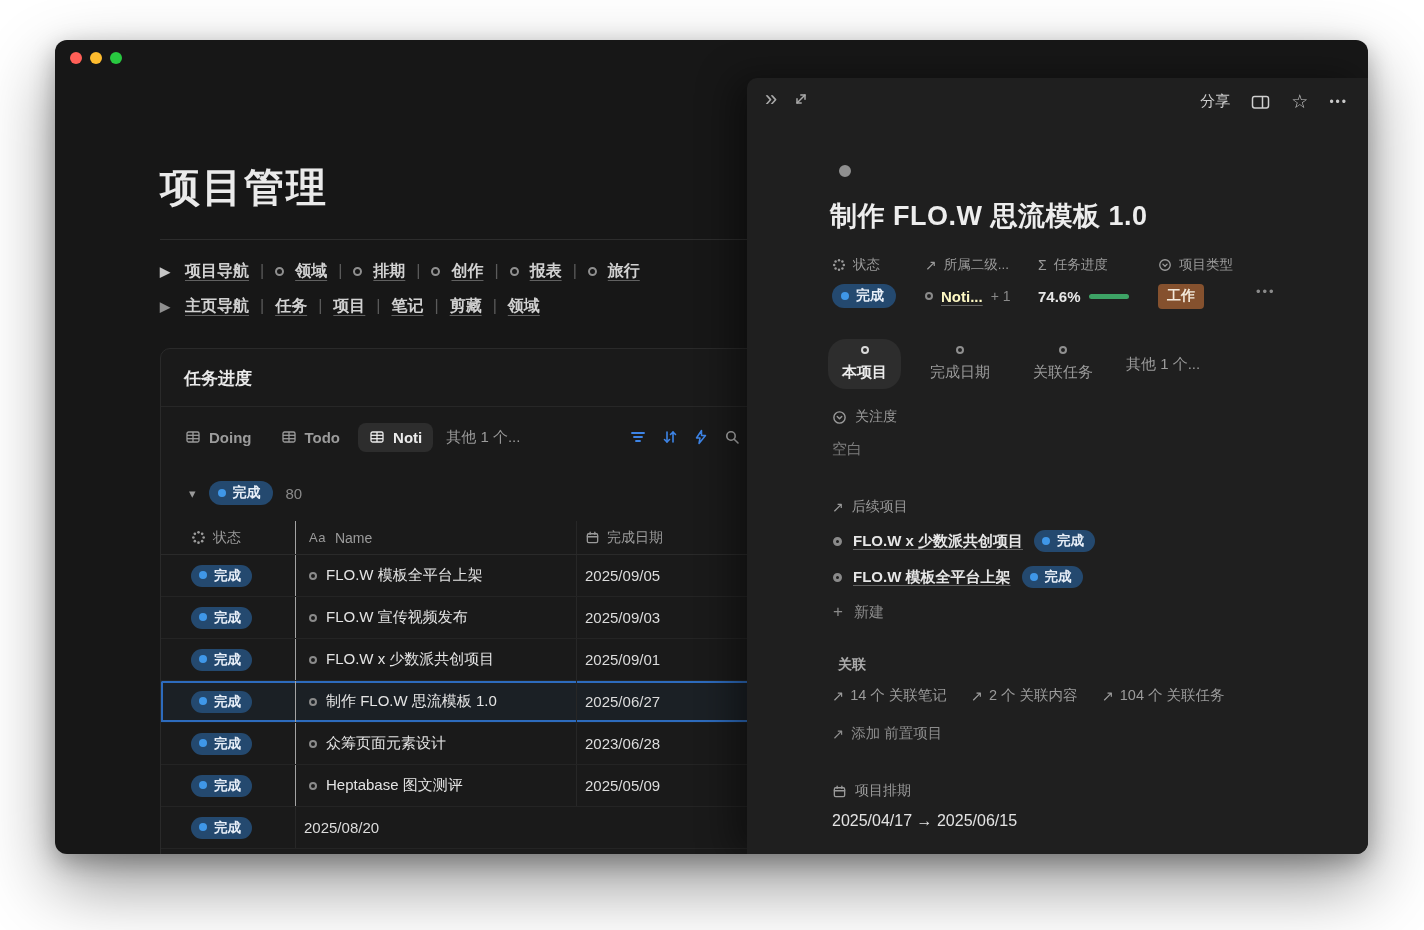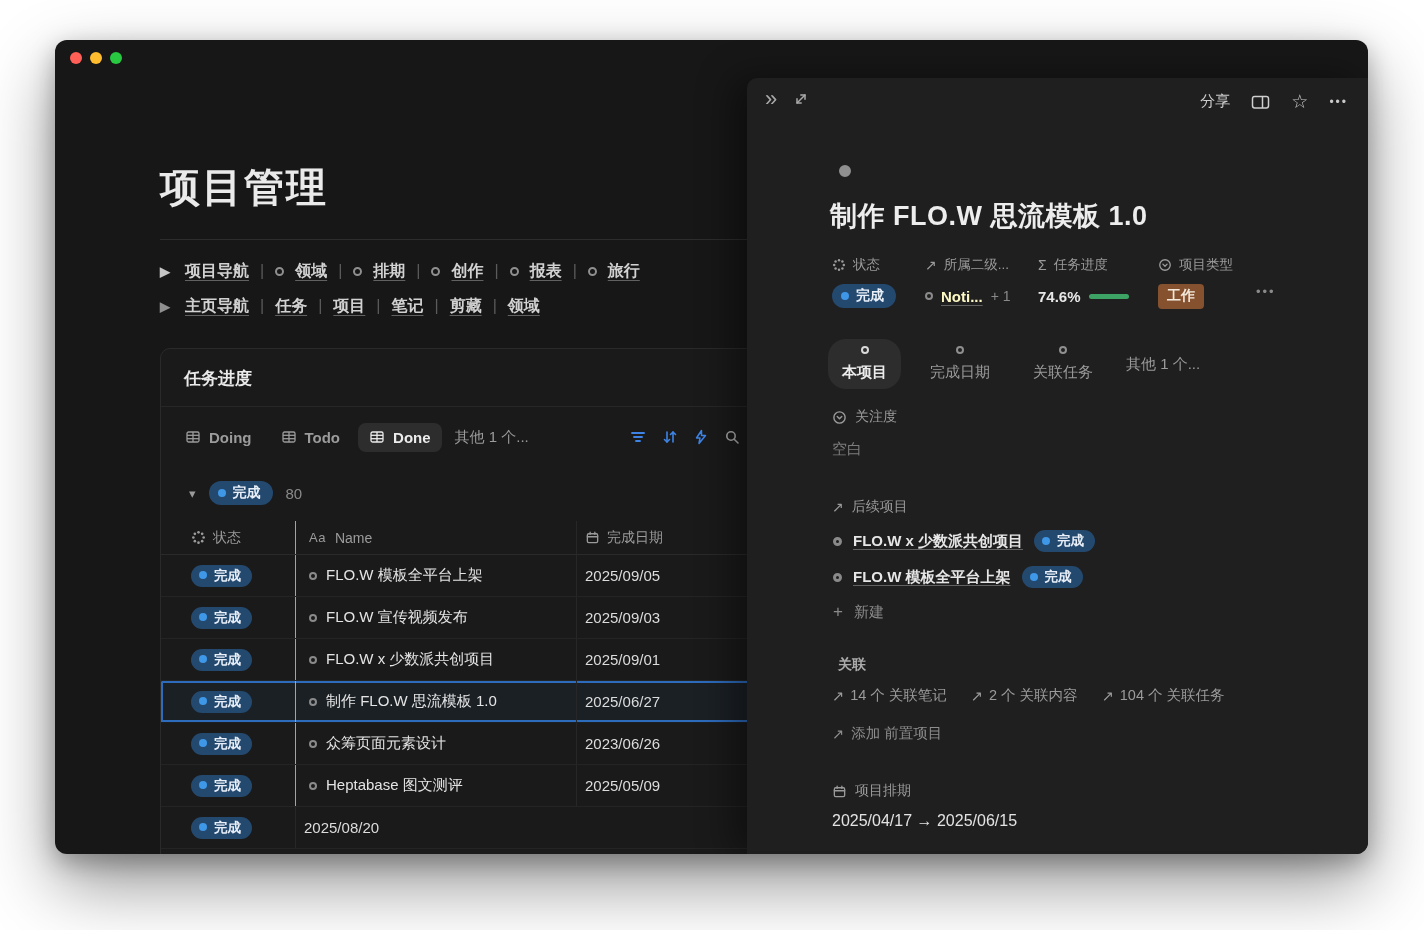--- a/index.html
+++ b/index.html
@@ -192,21 +192,21 @@
           </div>
           <div class="view-tab active">
             <span>
               <svg width="16" height="16" viewBox="0 0 16 16" fill="none" stroke="currentColor" stroke-width="1.3">
                   <rect x="2" y="3" width="12" height="10" rx="1.5"></rect>
                   <line x1="8" y1="3" x2="8" y2="13"></line>
                   <line x1="2" y1="6.3" x2="14" y2="6.3"></line>
                   <line x1="2" y1="9.7" x2="14" y2="9.7"></line>
                 </svg>
             </span>
-            <span>Done</span>
+            <span>Noti</span>
           </div>
           <div class="more-views">其他 1 个...</div>
 
           <div class="view-icons">
             <span class="vicon">
               <svg width="18" height="16" viewBox="0 0 18 16" fill="none" stroke="#3d84e6" stroke-width="1.9" stroke-linecap="round">
                   <line x1="3" y1="4" x2="15" y2="4"></line>
                   <line x1="5" y1="8" x2="13" y2="8"></line>
                   <line x1="7" y1="12" x2="11" y2="12"></line>
                 </svg>
@@ -342,21 +342,21 @@
                 <span class="badge">
                   <span class="bdot"></span>
                   <span>完成</span>
                 </span>
               </div>
             <div class="c2">
                 <span class="ring"></span>
                 <span class="rname">众筹页面元素设计</span>
               </div>
             <div class="c3">
-                <span class="rdate">2023/06/26</span>
+                <span class="rdate">2023/06/28</span>
               </div>
           </div>
           <div class="trow">
             <div class="c1">
                 <span class="badge">
                   <span class="bdot"></span>
                   <span>完成</span>
                 </span>
               </div>
             <div class="c2">

